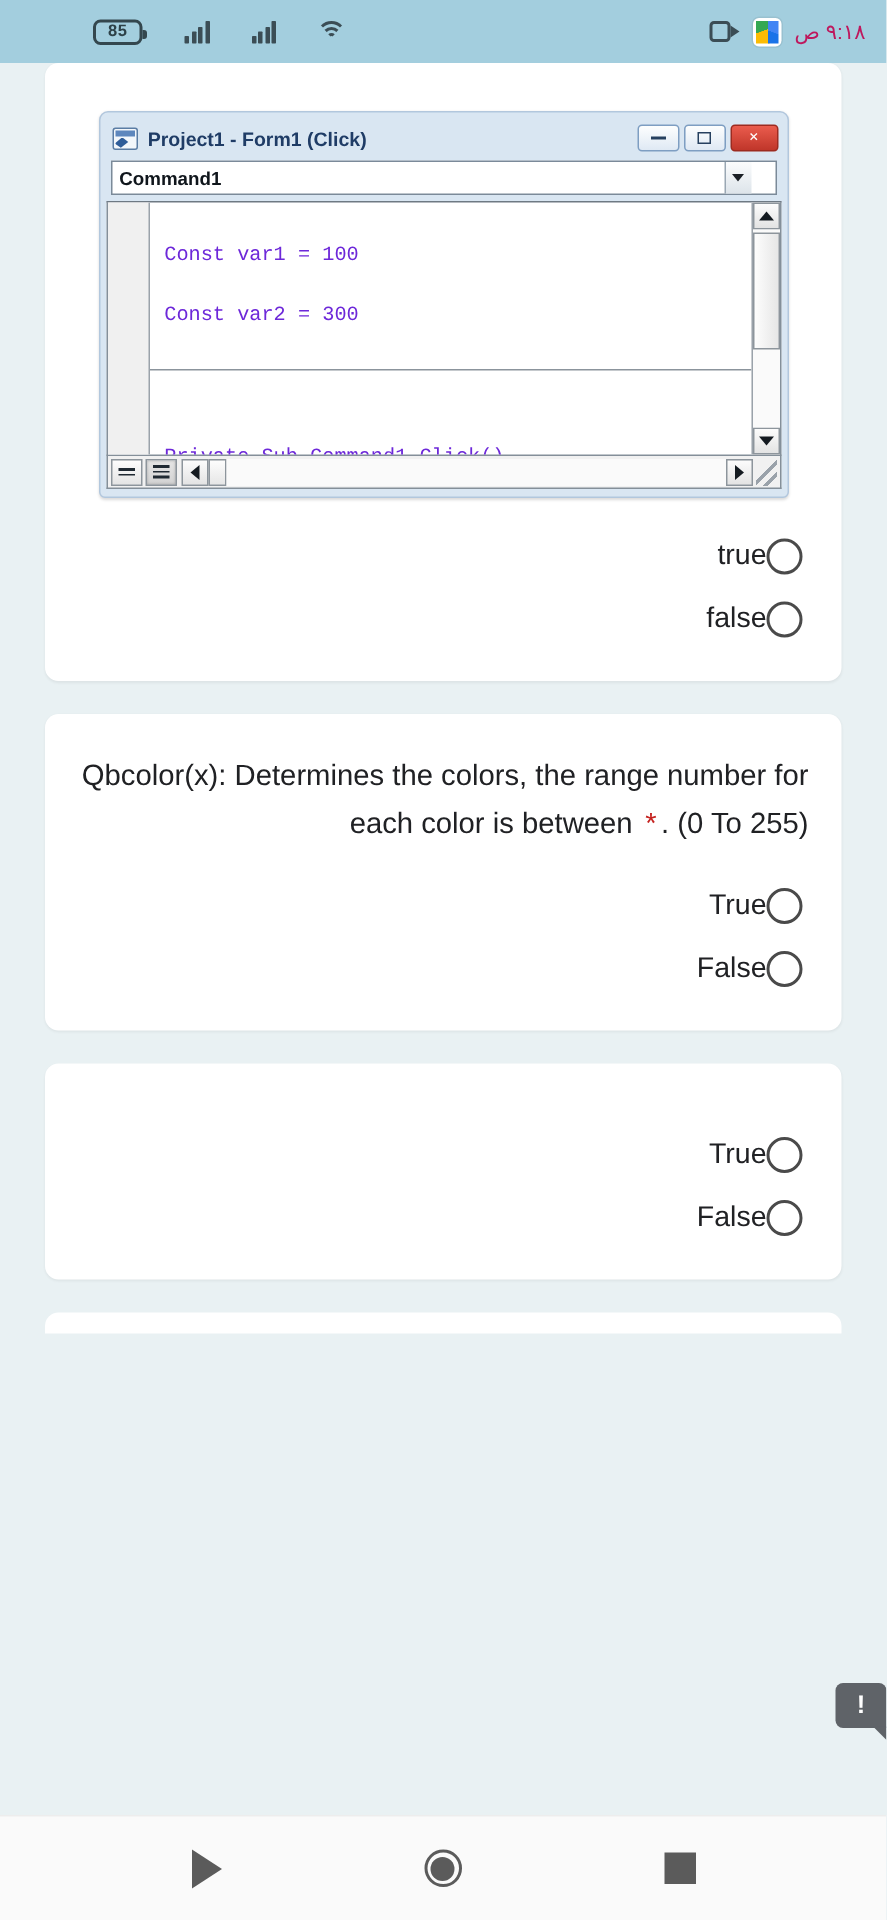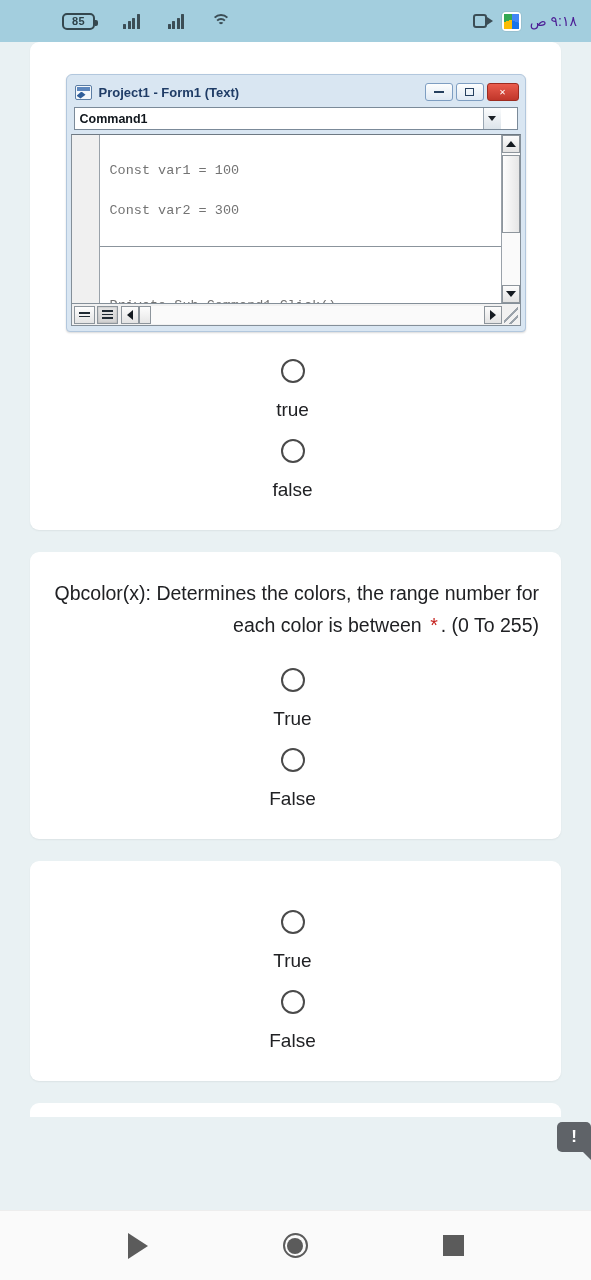--- a/index.html
+++ b/index.html
@@ -63,21 +63,21 @@
     position: absolute; left: 50%; transform: translateX(-50%);
     border: 2.2px solid #3b4d55;
     border-bottom-color: transparent;
     border-left-color: transparent;
     border-right-color: transparent;
     border-radius: 50%;
   }
   .wifi span:nth-child(1){ width: 20px; height: 20px; top: 1px; }
   .wifi span:nth-child(2){ width: 13px; height: 13px; top: 5px; }
   .wifi span:nth-child(3){ width: 6px;  height: 6px;  top: 9px; }
-  .clock { font-size: 14px; color: #4c1d95; letter-spacing: .4px; }
+  .clock { font-size: 14px; color: #be185d; letter-spacing: .4px; }
   .cam-icon { width: 20px; height: 14px; position: relative; }
   .cam-icon .body {
     position: absolute; left: 0; top: 0; width: 14px; height: 14px;
     border: 2px solid #3b4d55; border-radius: 3px;
   }
   .cam-icon .lens {
     position: absolute; right: 0; top: 3px;
     width: 0; height: 0;
     border-top: 4px solid transparent;
     border-bottom: 4px solid transparent;
@@ -204,21 +204,21 @@
     height: 170px;
     position: relative;
   }
   .vb-margin { width: 28px; background: #f0f0f0; border-right: 1px solid #9aa2aa; flex: 0 0 28px;}
   .vb-code {
     flex: 1 1 auto;
     position: relative;
     padding: 6px 4px 0 10px;
     font-family: "Liberation Mono", monospace;
     font-size: 13.5px;
-    color: #737373;
+    color: #6d28d9;
     line-height: 1.48;
     white-space: pre;
     overflow: hidden;
   }
   .vb-code .sep {
     border-bottom: 1px solid #8b949c;
     margin: 5px -4px 0 -10px;
     height: 1px;
   }
   .vb-code .blank { height: 9px; }
@@ -297,23 +297,23 @@
     padding: 4px 2px 0 4px;
     unicode-bidi: plaintext;
   }
   .qtext .req { color: #c5221f; margin: 0 3px; }
   .qtext .ltr { direction: ltr; unicode-bidi: embed; }
 
   
   .options { margin-top: 18px; direction: rtl; }
   .option {
     display: flex; align-items: center; justify-content: flex-start;
-    flex-direction: column;
+    flex-direction: row;
     padding: 9px 6px 9px 0;
-    gap: 16px;
+    gap: 0;
   }
   .radio {
     width: 24px; height: 24px; flex: 0 0 24px;
     border: 2.2px solid #4a4a4a;
     border-radius: 50%;
     background: #fff;
   }
   .opt-label {
     font-size: 19px; color: #202124;
     direction: ltr;
@@ -411,21 +411,21 @@
 
   <div class="content">
 
     <div class="card first">
 
       <div class="vbwin">
 
         <div class="vb-titlebar">
           <div class="vb-title-left">
             <div class="vb-appicon"></div>
-            <div class="vb-title-text">Project1 - Form1 (Text)</div>
+            <div class="vb-title-text">Project1 - Form1 (Click)</div>
           </div>
           <div class="vb-wbtns">
             <div class="wbtn">
                 <span class="min-glyph"></span>
               </div>
             <div class="wbtn">
                 <span class="max-glyph"></span>
               </div>
             <div class="wbtn close">
               <span>✕</span>

